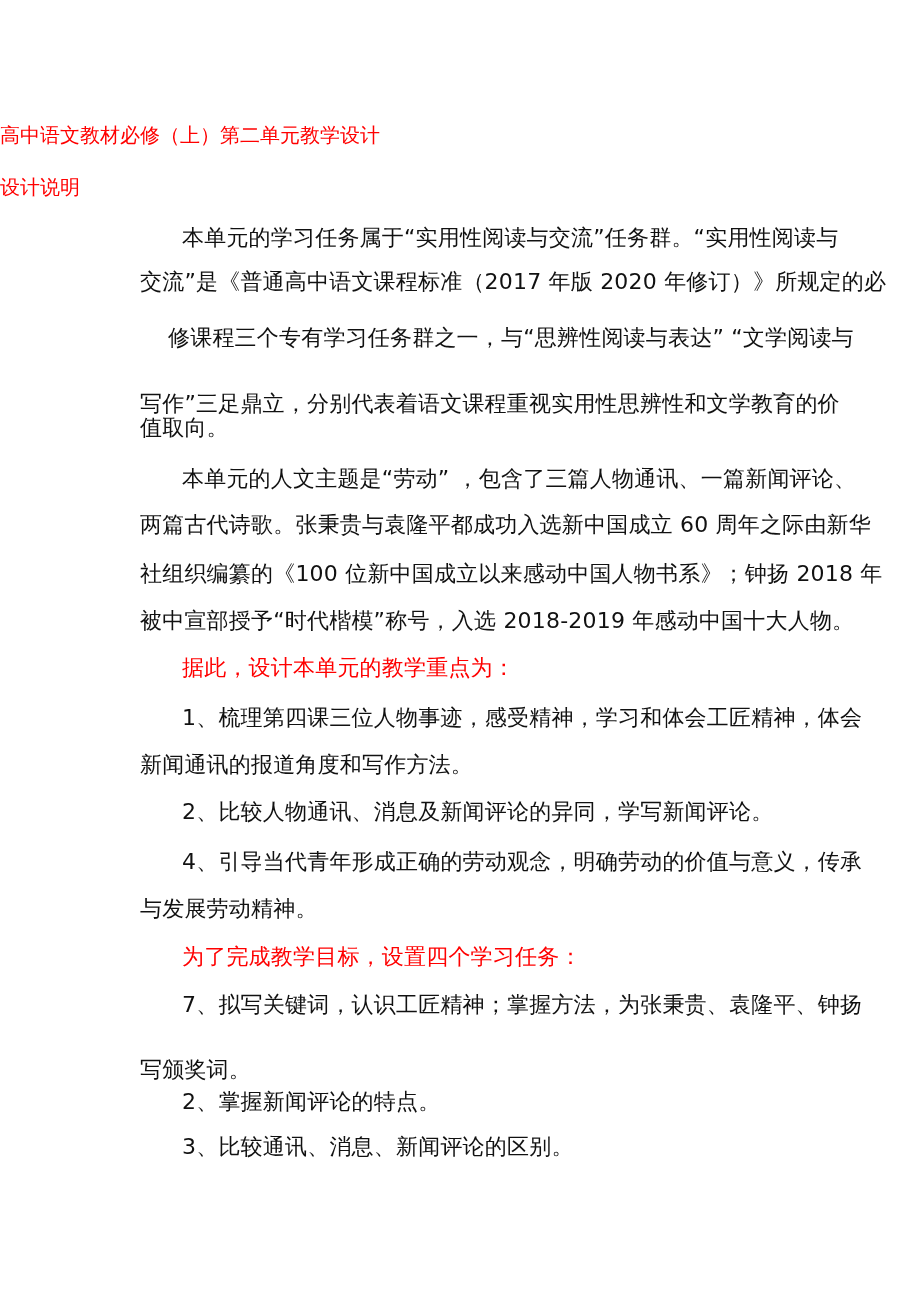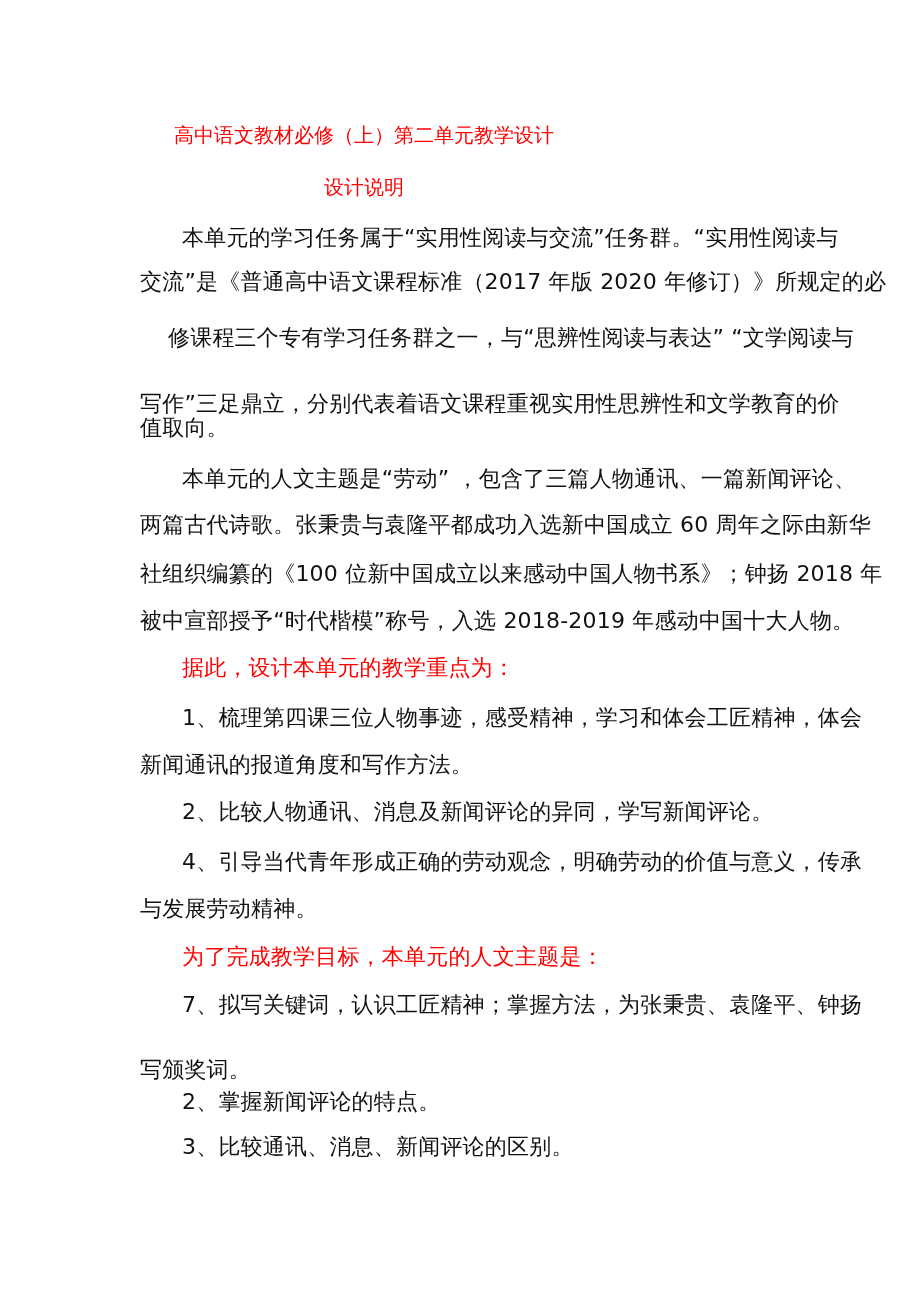--- a/index.html
+++ b/index.html
@@ -20,21 +20,20 @@
       left: 0;
       top: 0;
       width: 920px;
       height: 1302px;
       background: #ffffff;
     }
     .title {
       position: absolute;
       left: 0;
       width: 728px;
-      text-align: center;
       color: #ff0000;
       font-size: 20px;
       line-height: 24px;
       white-space: nowrap;
     }
     .line {
       position: absolute;
       left: 140px;
       font-size: 22px;
       line-height: 24px;
@@ -74,21 +73,21 @@
   <div class="line indent red" style="top:656px;">据此，设计本单元的教学重点为：</div>
 
   <div>
     <div class="line indent" style="top:706px;">1、梳理第四课三位人物事迹，感受精神，学习和体会工匠精神，体会</div>
     <div class="line" style="top:753px;">新闻通讯的报道角度和写作方法。</div>
     <div class="line indent" style="top:800px;">2、比较人物通讯、消息及新闻评论的异同，学写新闻评论。</div>
     <div class="line indent" style="top:850px;">4、引导当代青年形成正确的劳动观念，明确劳动的价值与意义，传承</div>
     <div class="line" style="top:897px;">与发展劳动精神。</div>
   </div>
 
-  <div class="line indent red" style="top:945px;">为了完成教学目标，本单元的人文主题是：</div>
+  <div class="line indent red" style="top:945px;">为了完成教学目标，设置四个学习任务：</div>
 
   <div>
     <div class="line indent" style="top:993px;">7、拟写关键词，认识工匠精神；掌握方法，为张秉贵、袁隆平、钟扬</div>
     <div class="line" style="top:1058px;">写颁奖词。</div>
     <div class="line indent" style="top:1090px;">2、掌握新闻评论的特点。</div>
     <div class="line indent" style="top:1135px;">3、比较通讯、消息、新闻评论的区别。</div>
   </div>
 
 </div>
 

